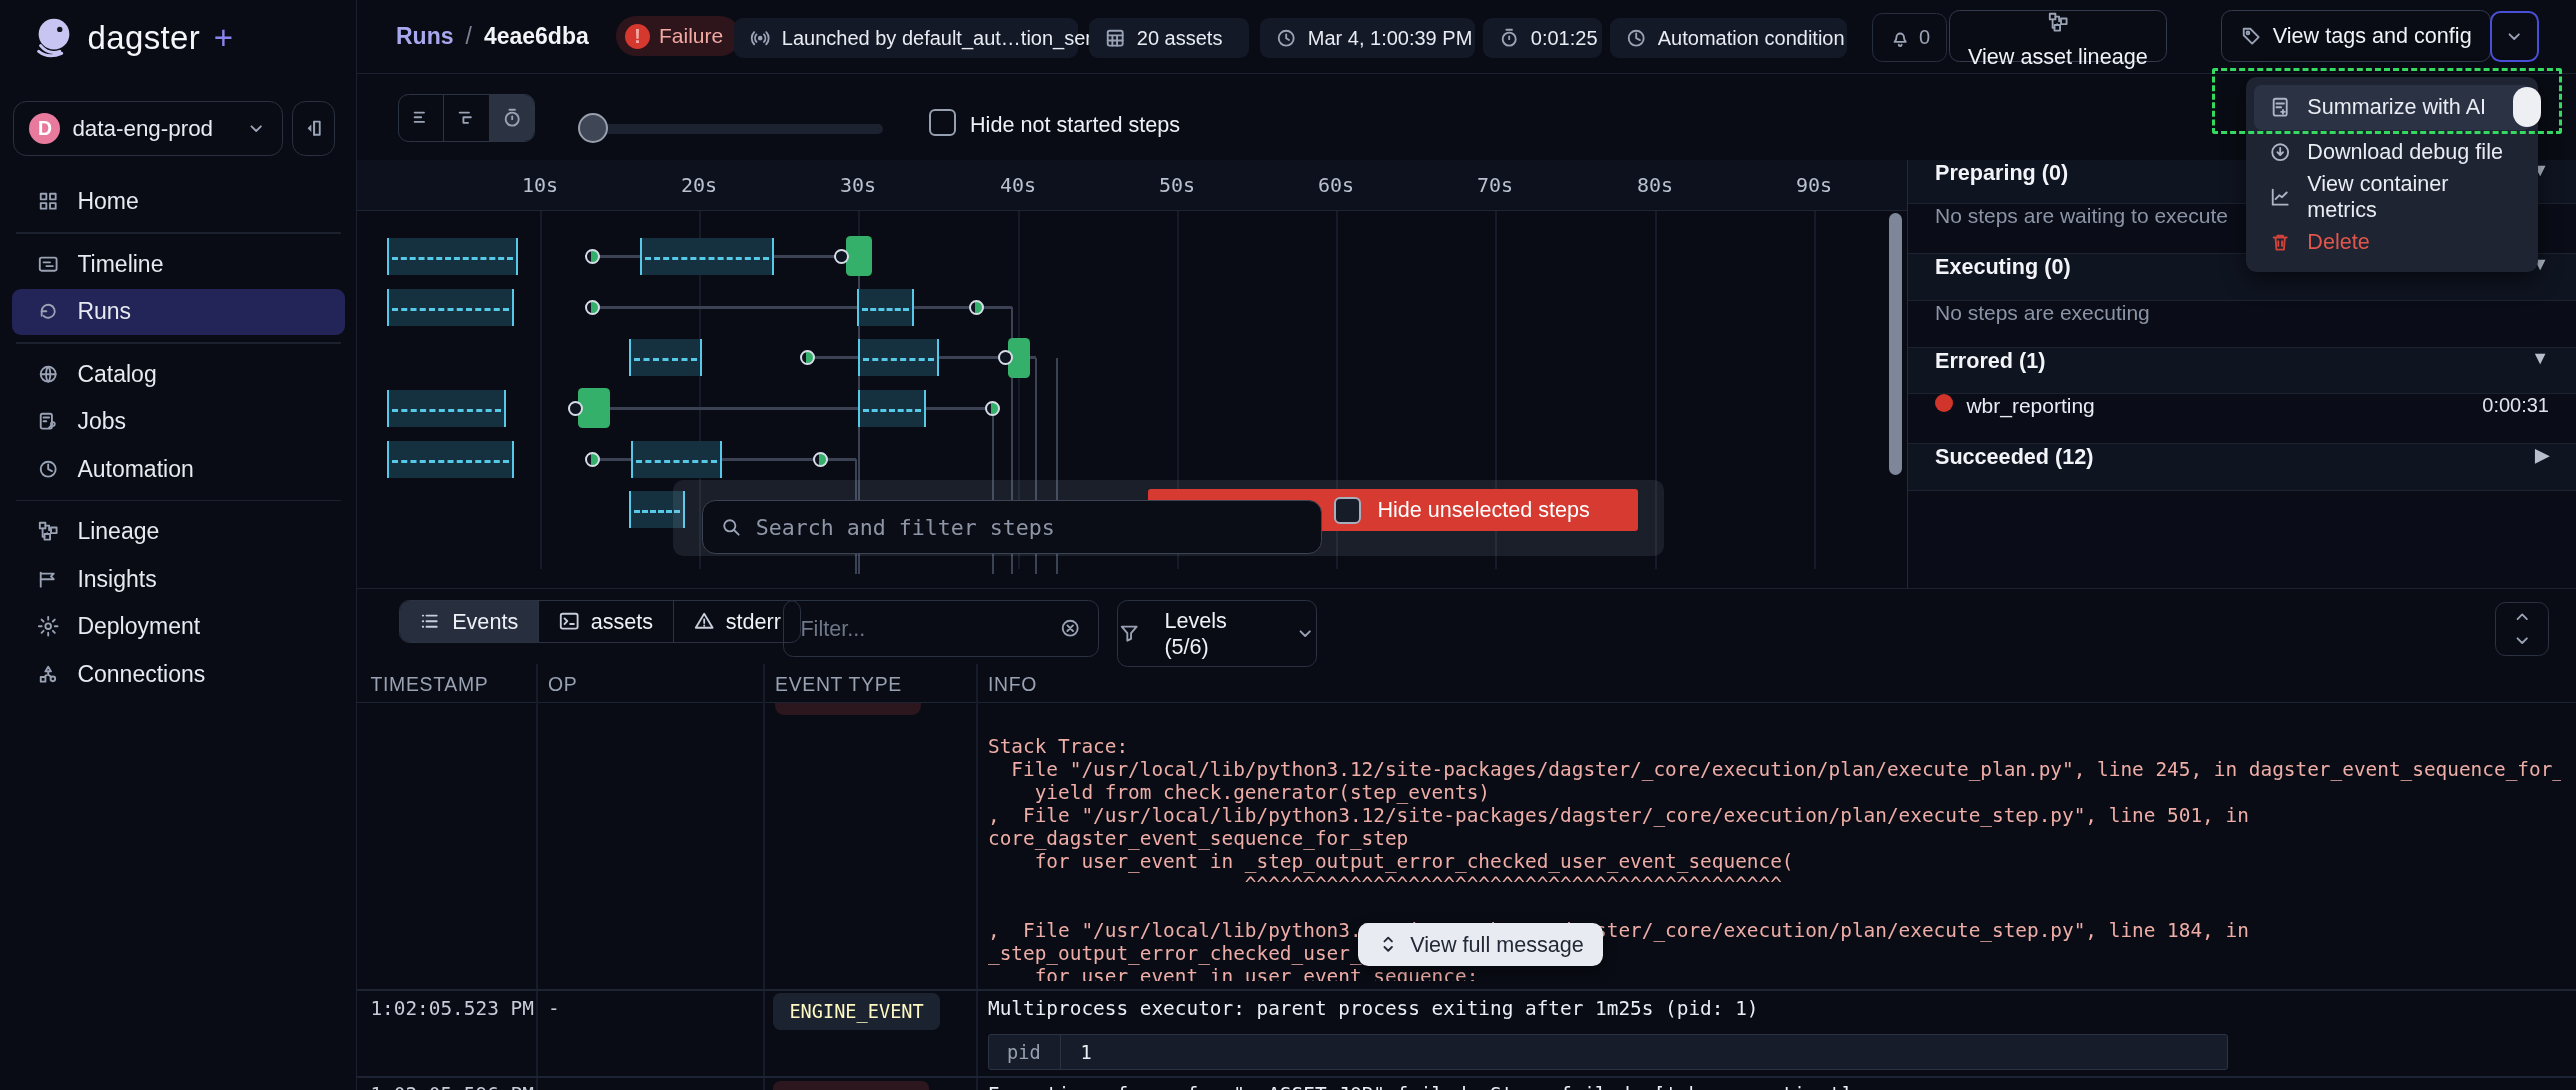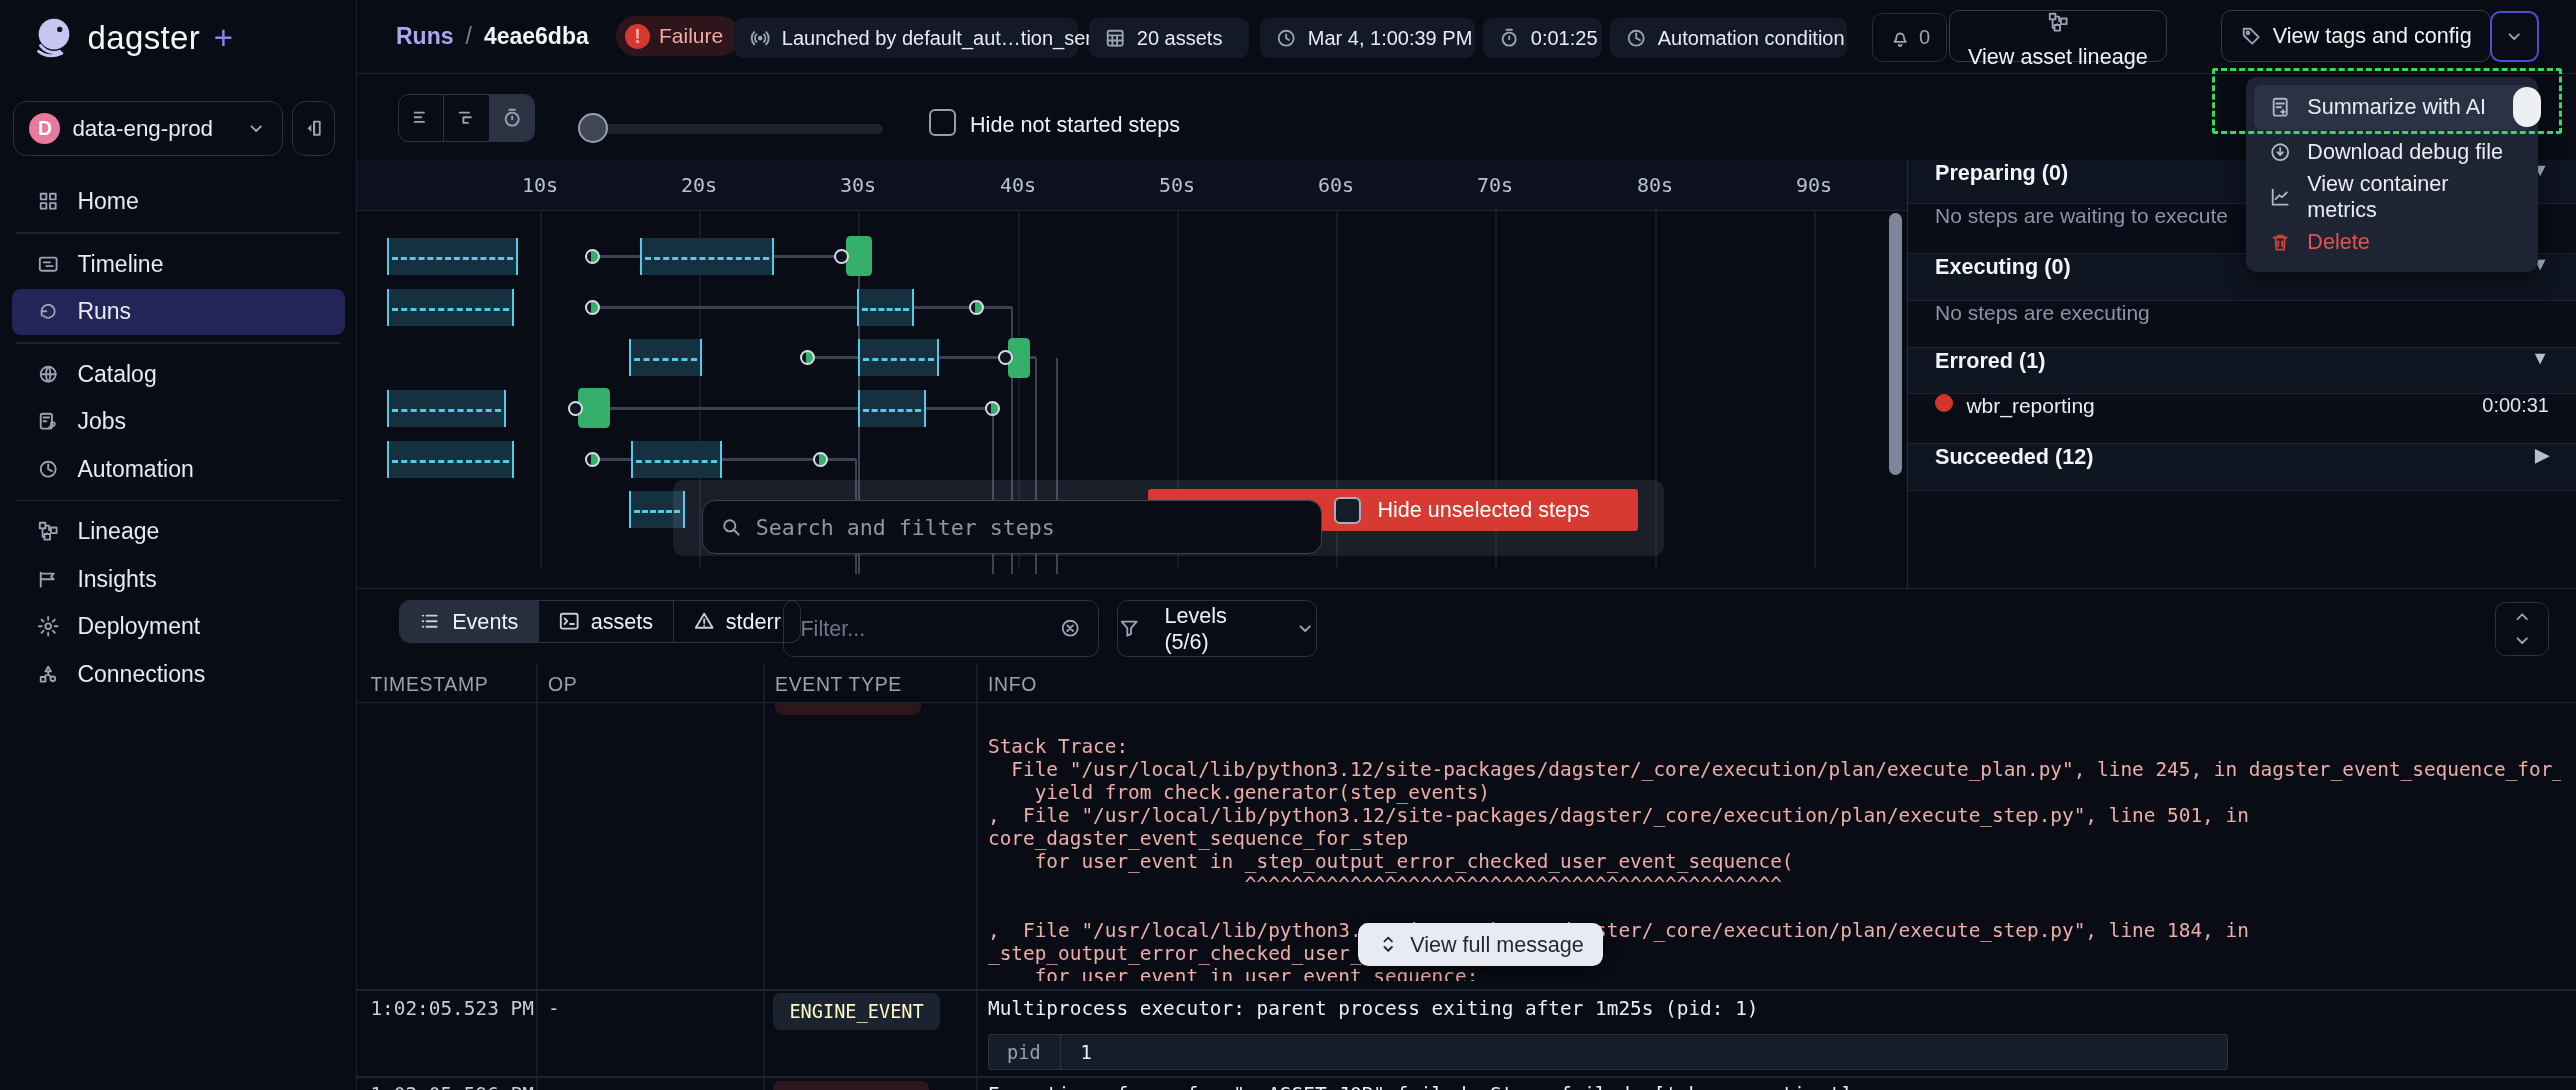--- a/index.html
+++ b/index.html
@@ -101,21 +101,21 @@
   
   .events{position:absolute;left:357px;top:588px;width:2219px;height:502px;border-top:1.5px solid #1c2230;box-sizing:border-box;}
   .tabgrp{position:absolute;left:42px;top:11.2px;height:43px;border:1.5px solid #2b3242;border-radius:10.4px;box-sizing:border-box;
           display:flex;overflow:hidden;}
   .tab{display:flex;align-items:center;gap:10.4px;padding:0 19.4px;font-size:21.6px;color:#eef1f6;border-right:1.5px solid #2b3242;}
   .tab:last-child{border-right:none;}
   .tab.active{background:#272e3e;}
   .filter-box{position:absolute;left:426px;top:11.2px;width:316px;height:57px;border:1.5px solid #2b3242;border-radius:10.4px;
               box-sizing:border-box;display:flex;align-items:center;padding:0 16.4px;gap:12px;}
   .filter-box .ph{font-size:21.6px;color:#6e7788;flex:1;}
-  .levels-btn{position:absolute;left:760px;top:11.2px;width:200px;height:57px;border:1.5px solid #2b3242;border-radius:10.4px;
+  .levels-btn{position:absolute;left:760px;top:11.2px;width:200px;height:67px;border:1.5px solid #2b3242;border-radius:10.4px;
               box-sizing:border-box;display:flex;align-items:center;justify-content:center;gap:24px;font-size:21.6px;color:#eef1f6;}
   .expand-btn{position:absolute;left:2138px;top:12.7px;width:54px;height:54px;border:1.5px solid #2b3242;border-radius:10.4px;
               box-sizing:border-box;display:flex;flex-direction:column;align-items:center;justify-content:center;color:#cdd4e0;}
   .thead{position:absolute;left:0;top:75px;width:2219px;height:39px;border-bottom:1.5px solid #1d2433;box-sizing:border-box;}
   .th{position:absolute;top:9px;font-size:19.4px;color:#99a2b3;letter-spacing:0.7px;}
   .col-div{position:absolute;top:75px;width:1.5px;height:427px;background:#161c29;}
   .cut-pill{position:absolute;left:418px;top:114px;width:146px;height:12px;background:#2b171d;border-radius:0 0 9px 9px;}
   .stack{position:absolute;left:631px;top:146px;width:1573px;height:246px;overflow:hidden;}
   .stack pre{margin:0;font-family:"DejaVu Sans Mono",monospace;font-size:19.4px;line-height:23px;color:#eeada6;}
   .vfm-btn{position:absolute;left:1001px;top:334px;height:43px;padding:0 19.4px;border-radius:10.4px;background:#e8ebf1;

